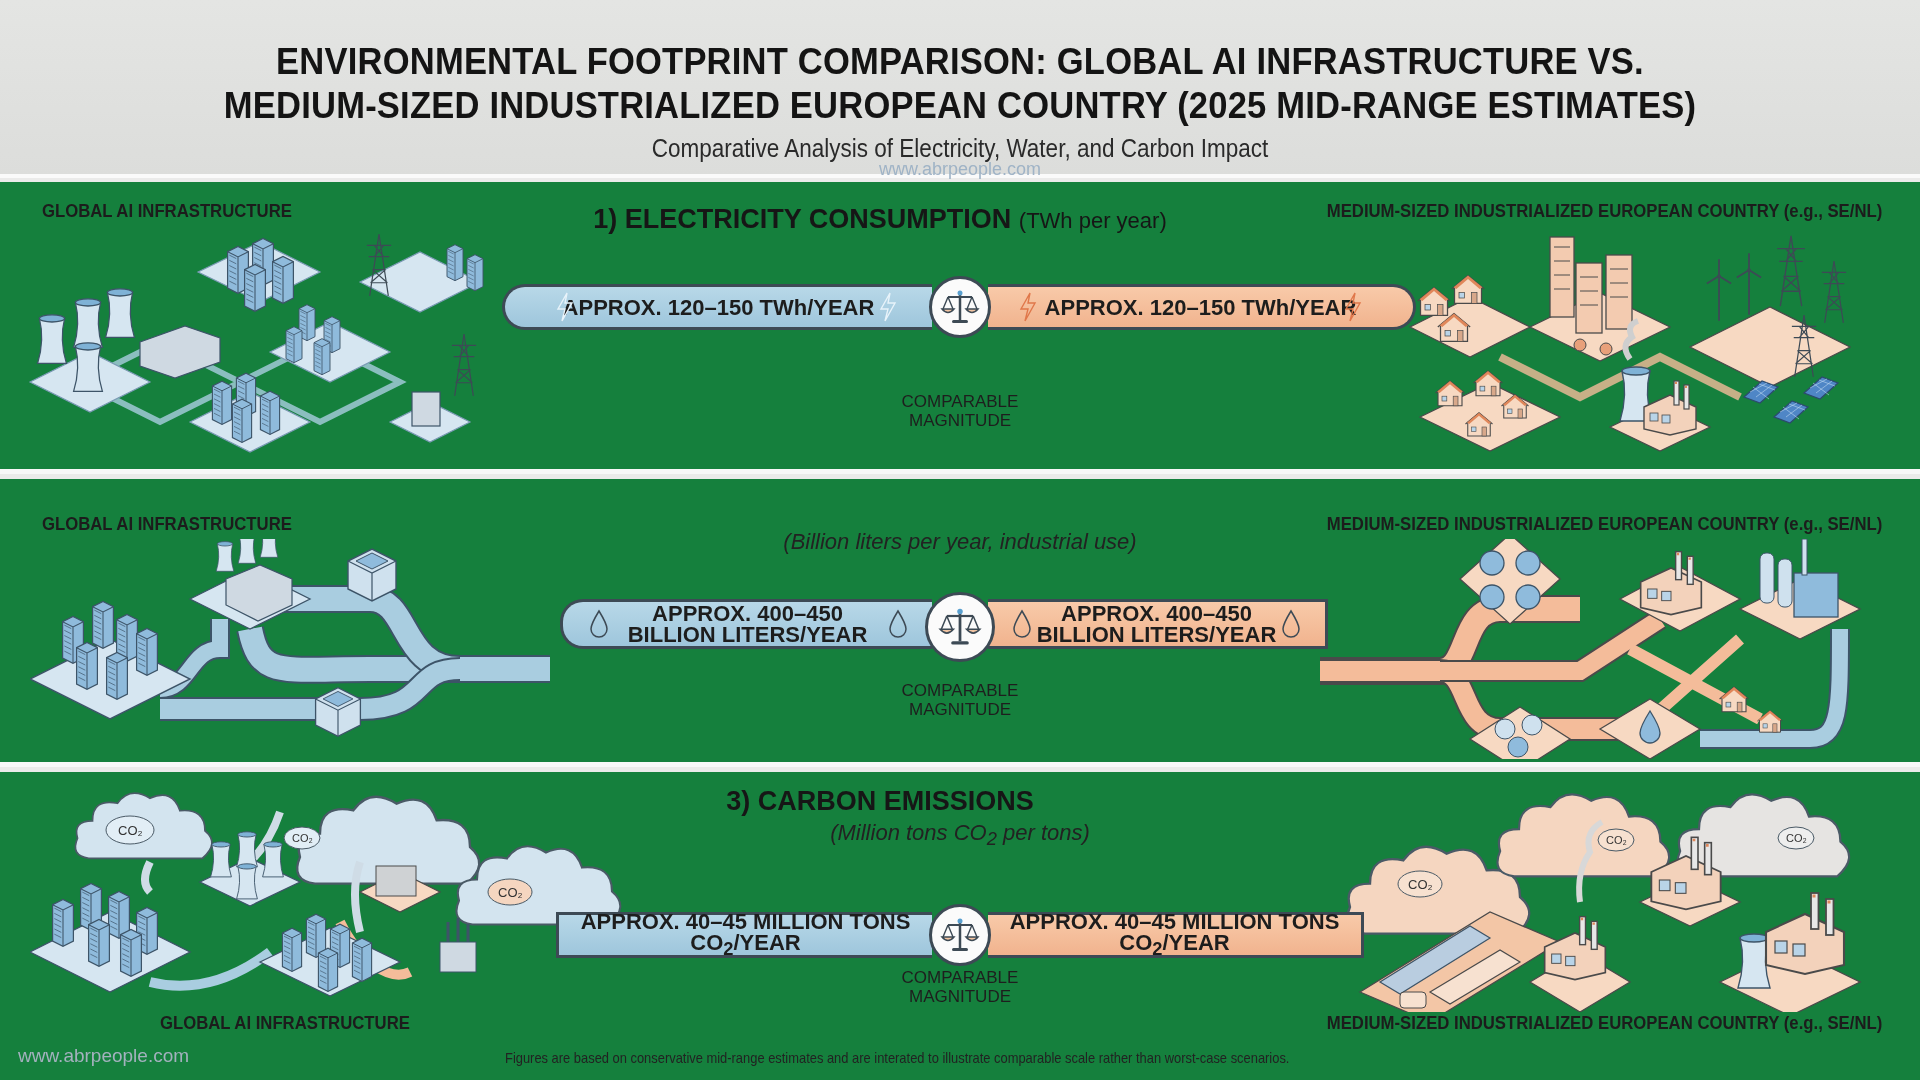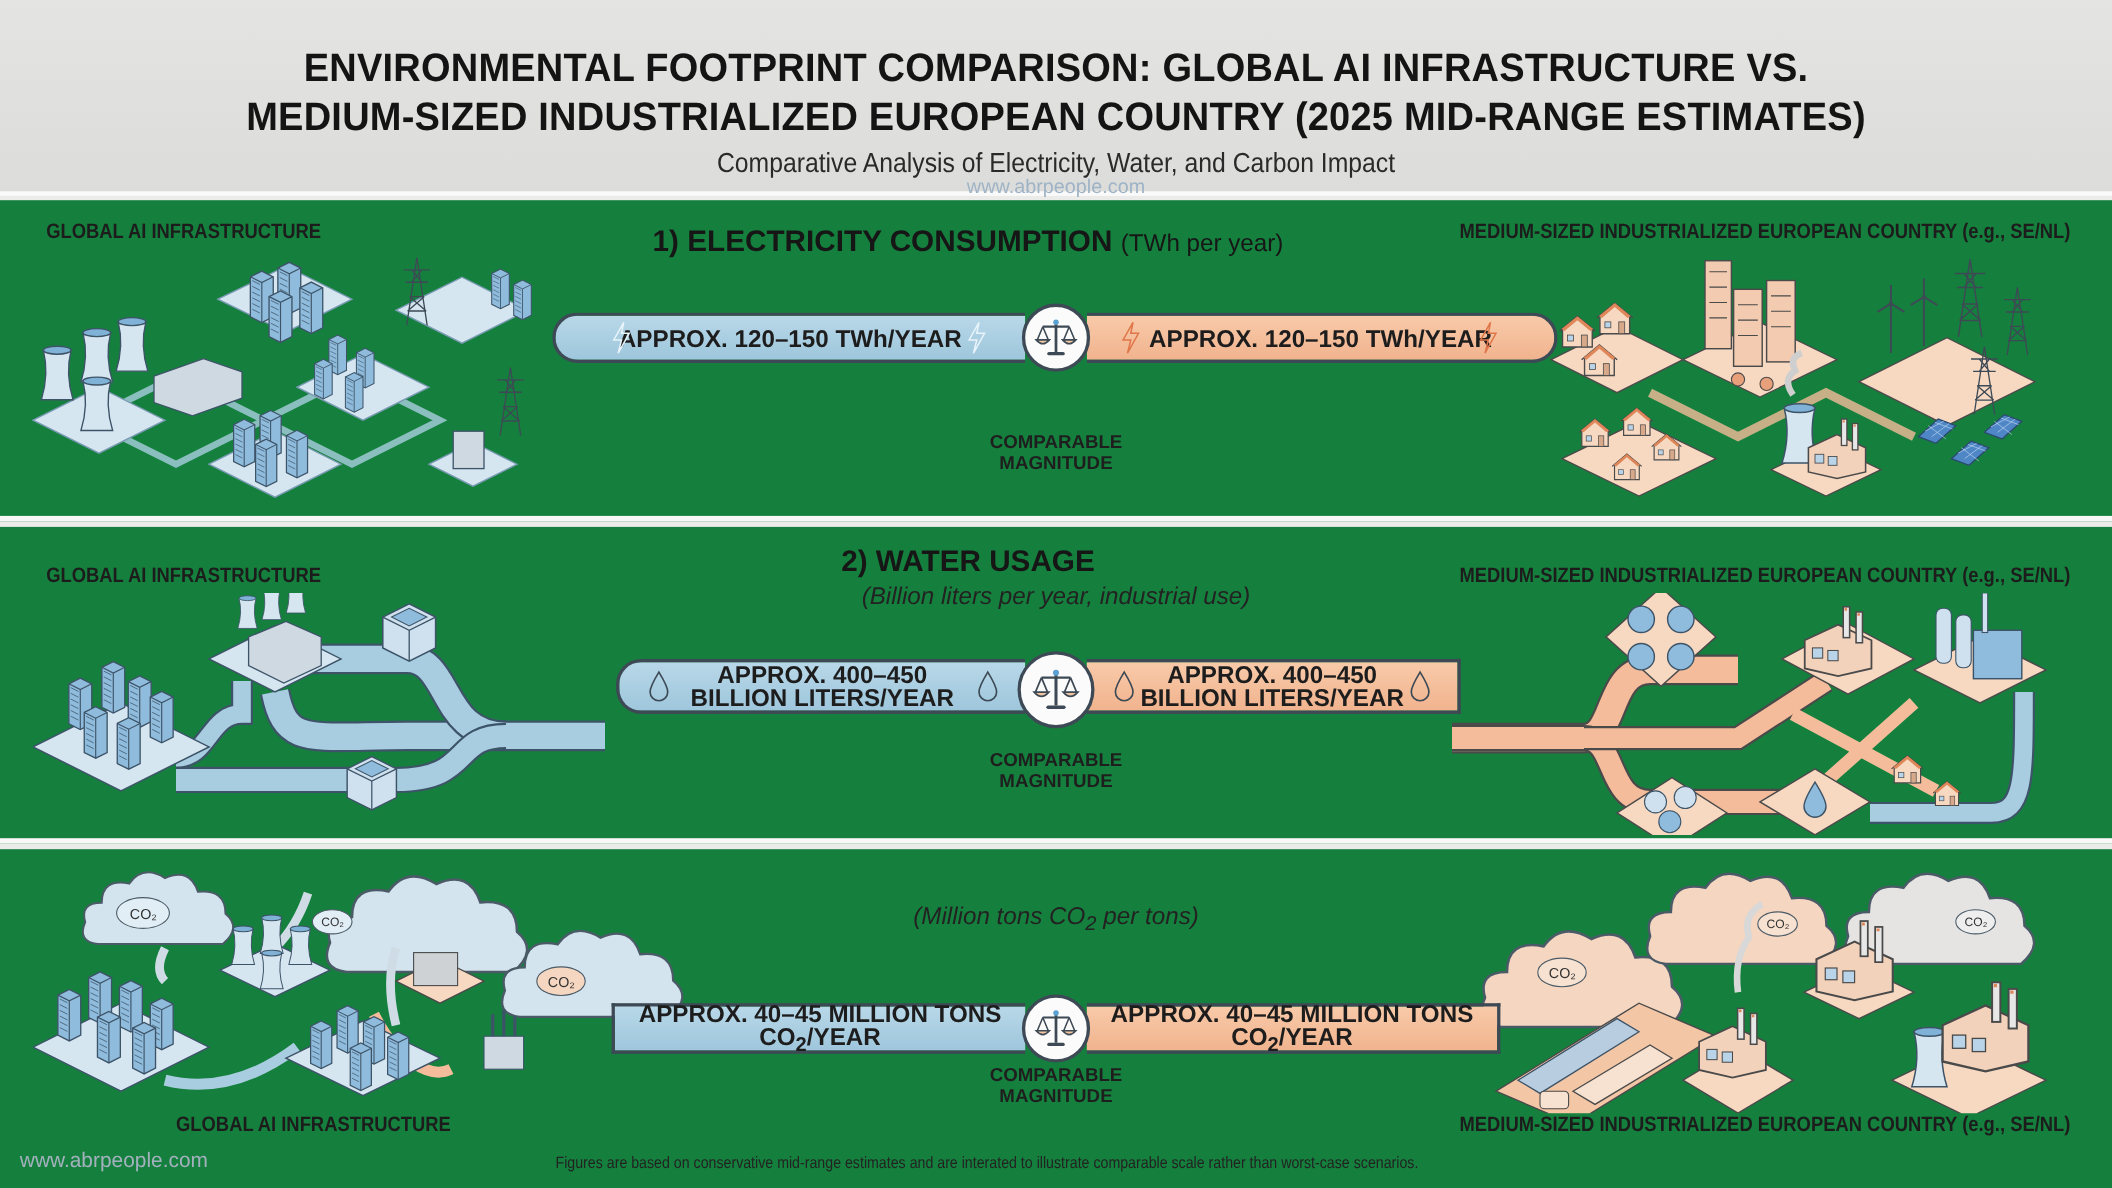--- a/index.html
+++ b/index.html
@@ -24,21 +24,21 @@
   .section-sub { position: absolute; left: 0; width: 1920px; text-align: center; font-size: 22px; color: #222; font-style: italic; }
 
   .bar { position: absolute; height: 46px; display: flex; align-items: center; justify-content: center; border: 3px solid #3d4a55; font-weight: 700; font-size: 22px; color: #1d1d1d; }
   .bar.blue { background: linear-gradient(#b8d8e8, #9ec6dc); border-right: none; border-radius: 23px 0 0 23px; }
   .bar.orange { background: linear-gradient(#f8caa9, #f1b38e); border-left: none; border-radius: 0 23px 23px 0; }
   .bar.tall { height: 50px; }
   .bar .txt { text-align: center; line-height: 21px; }
   .bar .ico { position: absolute; top: 50%; transform: translateY(-50%); }
 
   .scale { position: absolute; width: 62px; height: 62px; border-radius: 50%; background: #fbfbfb; border: 3px solid #3d4a55; display: flex; align-items: center; justify-content: center; z-index: 3; }
-  .cmp { position: absolute; width: 200px; text-align: center; font-weight: 700; font-size: 17px; line-height: 19px; color: #1e1e1e; }
+  .cmp { position: absolute; width: 200px; text-align: center; font-weight: 400; font-size: 17px; line-height: 19px; color: #1e1e1e; }
 
   .illus { position: absolute; }
 
   .footer-note { position: absolute; left: 505px; top: 1049px; font-size: 15px; color: #222; transform-origin: left center; transform: scaleX(0.86); white-space: nowrap; }
   .watermark-bottom { position: absolute; left: 18px; top: 1045px; font-size: 19px; color: #a3b1be; }
 </style>
 </head>
 <body>
 
 <div class="header">
@@ -215,21 +215,20 @@
   <div class="cmp" style="left:860px; top:210px;">
     <div>COMPARABLE</div>
     <div>MAGNITUDE</div>
   </div>
 </div>
 
 <div class="panel p2">
   <div class="side-label" style="left:42px; top:34px;">GLOBAL AI INFRASTRUCTURE</div>
   <div class="side-label right" style="right:38px; top:34px;">MEDIUM-SIZED INDUSTRIALIZED EUROPEAN COUNTRY (e.g., SE/NL)</div>
 
-  <div class="section-title" style="top:16px;">2) WATER USAGE</div>
   <div class="section-sub" style="top:50px;">(Billion liters per year, industrial use)</div>
 
   <svg class="illus" style="left:30px; top:60px;" width="560" height="220" viewBox="0 0 560 220">
     <path d="M130 150 C160 150 160 110 190 110 L190 80" fill="none" stroke="#3d5468" stroke-width="20"></path>
     <path d="M130 150 C160 150 160 110 190 110 L190 80" fill="none" stroke="#a9cde0" stroke-width="16"></path>
     <path d="M220 90 C230 140 250 130 340 130 L520 130" fill="none" stroke="#3d5468" stroke-width="28"></path>
     <path d="M220 90 C230 140 250 130 340 130 L520 130" fill="none" stroke="#a9cde0" stroke-width="24"></path>
     <path d="M250 60 L340 60 C380 60 370 130 430 130" fill="none" stroke="#3d5468" stroke-width="28"></path>
     <path d="M250 60 L340 60 C380 60 370 130 430 130" fill="none" stroke="#a9cde0" stroke-width="24"></path>
     <path d="M130 170 L330 170 C400 170 380 130 430 130" fill="none" stroke="#3d5468" stroke-width="24"></path>
@@ -311,20 +310,21 @@
         <use href="#scale-sym"></use>
       </svg>
   </div>
   <div class="cmp" style="left:860px; top:202px;">
     <div>COMPARABLE</div>
     <div>MAGNITUDE</div>
   </div>
 </div>
 
 <div class="panel p3">
+  <div class="section-title" style="top:14px;">3) CARBON EMISSIONS</div>
   <div class="section-sub" style="top:48px;">
     <span>(Million tons CO</span><sub>2</sub><span> per tons)</span>
   </div>
 
   <svg class="illus" style="left:30px; top:10px;" width="620" height="230" viewBox="0 0 620 230">
     <use href="#cloud-sym" x="40" y="0" width="150" height="90" style="color:#d3e4ef"></use>
     <use href="#cloud-sym" x="260" y="0" width="200" height="120" style="color:#d3e4ef"></use>
     <use href="#cloud-sym" x="420" y="50" width="180" height="110" style="color:#d3e4ef"></use>
     <path d="M120 80 Q110 100 120 110 M250 30 Q240 60 220 80 M330 80 Q320 110 330 150" fill="none" stroke="#cfdce6" stroke-width="8"></path>
     <path d="M120 200 C160 210 200 200 240 170" fill="none" stroke="#a9cde0" stroke-width="10"></path>

